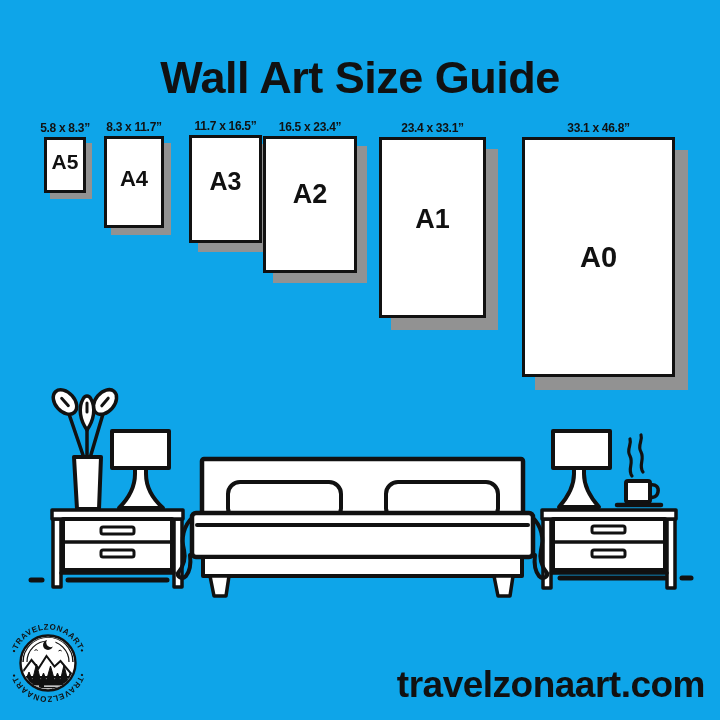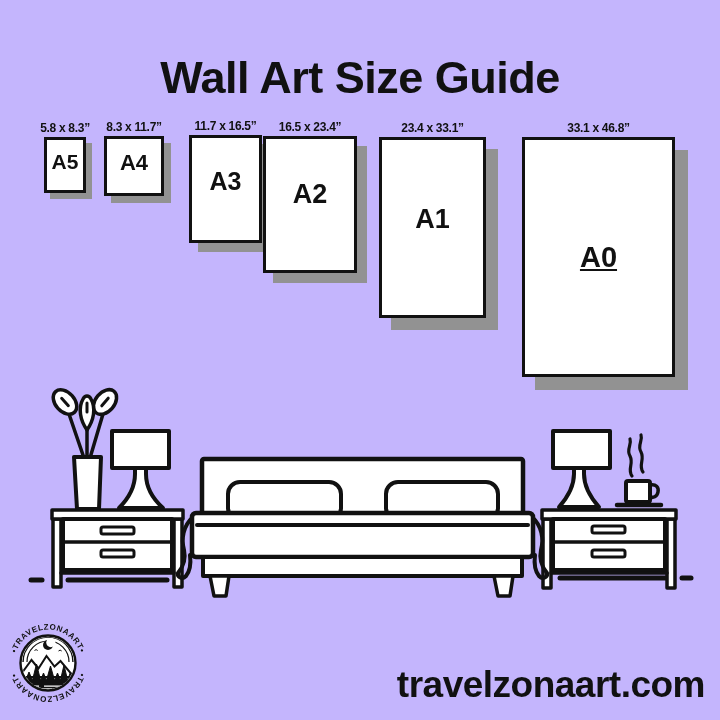--- a/index.html
+++ b/index.html
@@ -1,46 +1,46 @@
 <!DOCTYPE html>
 <html><head>
 <meta charset="utf-8">
 <style>
   html,body{margin:0;padding:0;background:#fff;}
   .page{
-    position:relative;width:720px;height:720px;background:#c4b5fd;overflow:hidden;
+    position:relative;width:720px;height:720px;background:#0ea5e9;overflow:hidden;
     font-family:"Liberation Sans", sans-serif;color:#111;
   }
   .title{
     position:absolute;top:22px;left:0;right:0;text-align:center;
     font-size:45px;font-weight:bold;letter-spacing:-0.5px;
   }
   
   .paper{
     position:absolute;background:#fff;border:3px solid #111;box-sizing:border-box;
     display:flex;align-items:center;justify-content:center;font-weight:bold;
   }
   .paper .dim{
     position:absolute;bottom:100%;margin-bottom:5px;left:50%;
     transform:translateX(-50%);white-space:nowrap;
     font-size:12px;font-weight:bold;letter-spacing:-0.3px;
   }
   .paper .code{line-height:1;}
   .a5{left:44px; top:137px;width:42px; height:56px; font-size:21px;box-shadow:6px 6px 0 #929292;}
   .a5 .code{margin-top:-8px;}
-  .a4{left:104px;top:136px;width:60px; height:60px; font-size:22px;box-shadow:7px 7px 0 #929292;}
+  .a4{left:104px;top:136px;width:60px; height:92px; font-size:22px;box-shadow:7px 7px 0 #929292;}
   .a4 .code{margin-top:-6px;}
   .a3{left:189px;top:135px;width:73px; height:108px;font-size:25px;box-shadow:9px 9px 0 #929292;}
   .a3 .code{margin-top:-16px;}
   .a2{left:263px;top:136px;width:94px; height:137px;font-size:27px;box-shadow:10px 10px 0 #929292;}
   .a2 .code{margin-top:-20px;}
   .a1{left:379px;top:137px;width:107px;height:181px;font-size:27px;box-shadow:12px 12px 0 #929292;}
   .a1 .code{margin-top:-16px;}
   .a0{left:522px;top:137px;width:153px;height:240px;font-size:29px;box-shadow:13px 13px 0 #929292;}
-  .a0 .code{margin-top:0;text-decoration:underline;}
+  .a0 .code{margin-top:0;}
   
   .scene{position:absolute;left:20px;top:380px;width:685px;height:222px;}
   
   .logo{position:absolute;left:5px;top:620px;width:86px;height:86px;}
   .site{
     position:absolute;top:664px;right:15px;
     font-size:37px;font-weight:bold;letter-spacing:-0.5px;
   }
 </style>
 </head>

